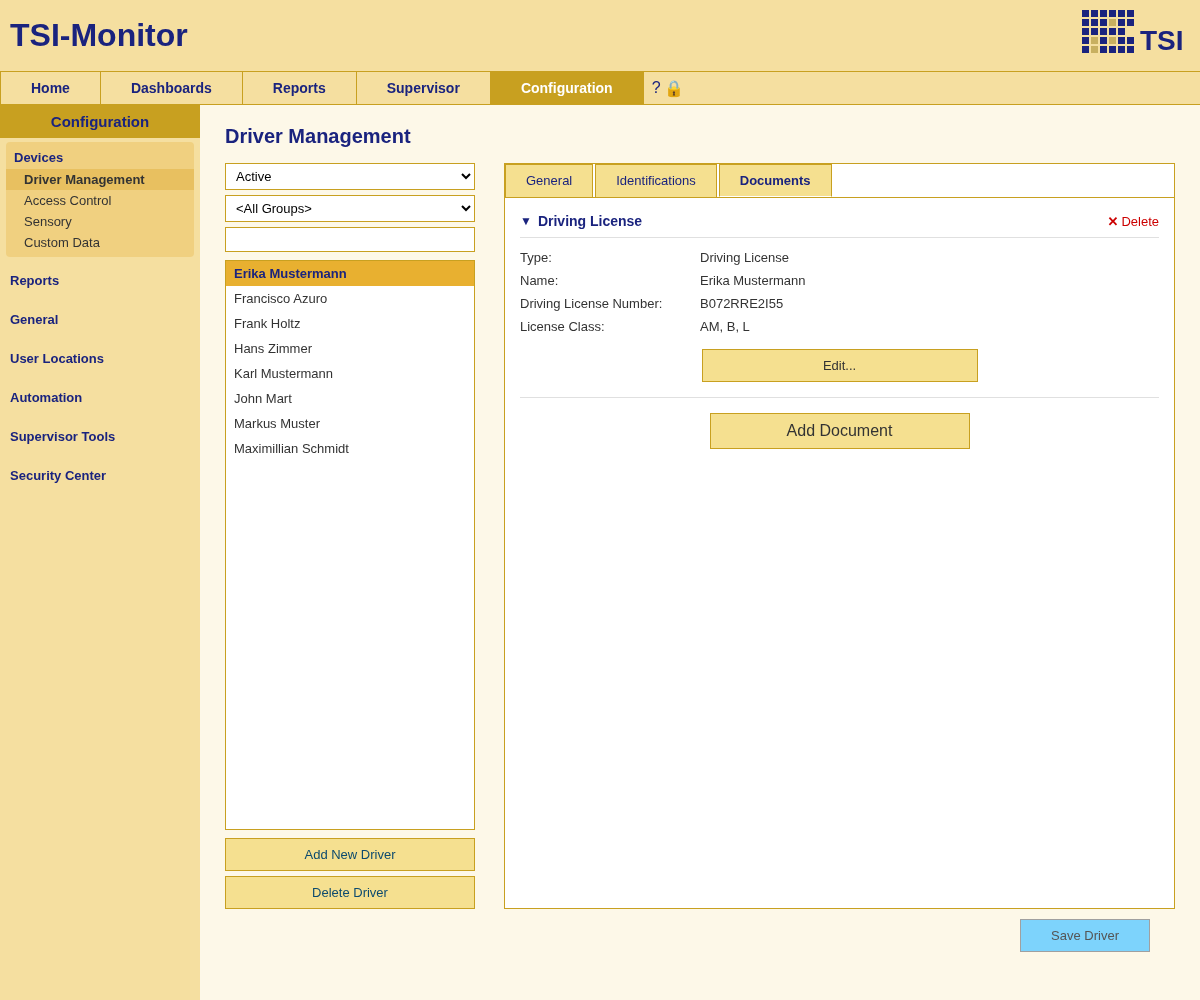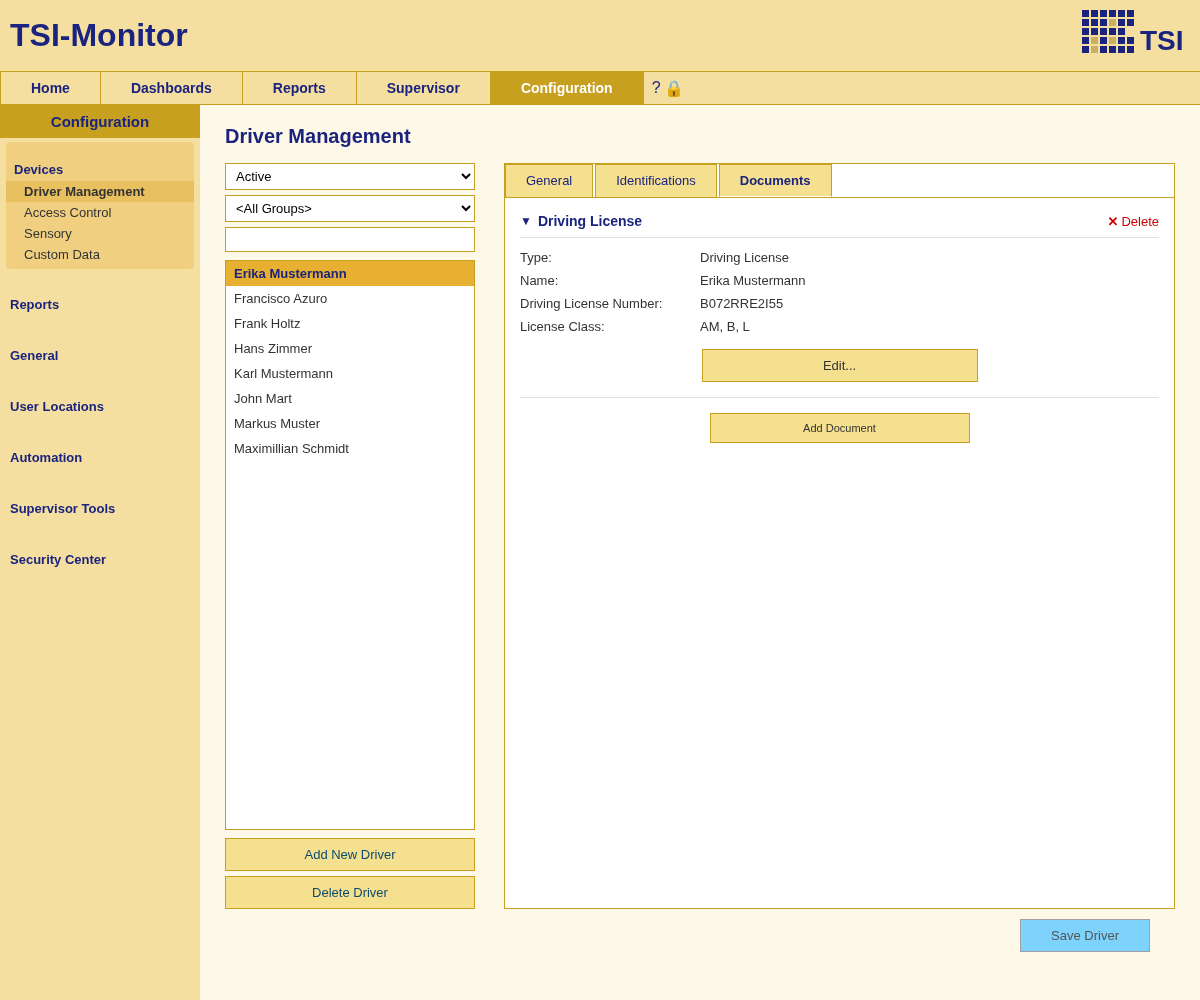--- a/index.html
+++ b/index.html
@@ -18,21 +18,21 @@
     .nav-icons { display: flex; align-items: center; padding: 0 8px; gap: 4px; }
     .nav-icon { color: #1a237e; font-size: 16px; cursor: pointer; }
 
     
     .layout { display: flex; min-height: 920px; }
 
     
     .sidebar { width: 200px; background: #f5dfa0; padding: 0; flex-shrink: 0; }
     .sidebar-header { background: #c8a020; color: #1a237e; font-weight: bold; font-size: 15px; padding: 8px 15px; text-align: center; }
     .sidebar-section { padding: 6px 0; }
-    .sidebar-section-title { color: #1a237e; font-weight: bold; font-size: 13px; padding: 6px 10px; cursor: pointer; margin-top: 12px; }
+    .sidebar-section-title { color: #1a237e; font-weight: bold; font-size: 13px; padding: 6px 10px; cursor: pointer; }
     .sidebar-item { padding: 5px 10px 5px 20px; color: #333; font-size: 13px; cursor: pointer; }
     .sidebar-item.active { background: #e8c060; font-weight: bold; }
     .sidebar-devices { background: #f0d080; border-radius: 4px; margin: 4px 6px; padding: 4px 0; }
     .sidebar-devices .sidebar-section-title { padding: 4px 8px; }
     .sidebar-devices .sidebar-item { padding: 3px 8px 3px 18px; }
 
     
     .main { flex: 1; padding: 20px 25px; background: #fdf8e8; }
 
     
@@ -61,21 +61,21 @@
     .section-header { display: flex; align-items: center; justify-content: space-between; margin-bottom: 12px; border-bottom: 1px solid #e0e0e0; padding-bottom: 8px; }
     .section-title { color: #1a237e; font-weight: bold; font-size: 14px; }
     .section-title-left { display: flex; align-items: center; gap: 6px; }
     .triangle { color: #1a237e; font-size: 12px; }
     .delete-btn { color: #cc0000; background: none; border: none; cursor: pointer; font-size: 13px; display: flex; align-items: center; gap: 3px; }
     .field-row { display: flex; margin-bottom: 8px; align-items: baseline; }
     .field-label { color: #333; width: 180px; flex-shrink: 0; }
     .field-value { color: #333; }
     .edit-btn { display: block; width: 276px; margin: 15px auto 5px; padding: 8px; background: #f5e090; border: 1px solid #c8a020; color: #333; font-size: 13px; cursor: pointer; text-align: center; }
     .divider { border: none; border-top: 1px solid #e0e0e0; margin: 15px 0; }
-    .add-document-btn { display: block; width: 260px; margin: 15px auto; padding: 8px; background: #f5e090; border: 1px solid #c8a020; color: #333; font-size: 11px; cursor: pointer; text-align: center; }
+    .add-document-btn { display: block; width: 260px; margin: 15px auto; padding: 8px; background: #f5e090; border: 1px solid #c8a020; color: #333; font-size: 16px; cursor: pointer; text-align: center; }
 
     
     .save-area { display: flex; justify-content: flex-end; padding: 10px 25px; }
     .save-btn { padding: 8px 30px; background: #7dd3fc; border: 1px solid #a0a0a0; color: #555; font-size: 13px; cursor: pointer; }
 
     
     .driver-list::-webkit-scrollbar { width: 8px; }
     .driver-list::-webkit-scrollbar-track { background: #f1f1f1; }
     .driver-list::-webkit-scrollbar-thumb { background: #c8a020; }
   </style>

